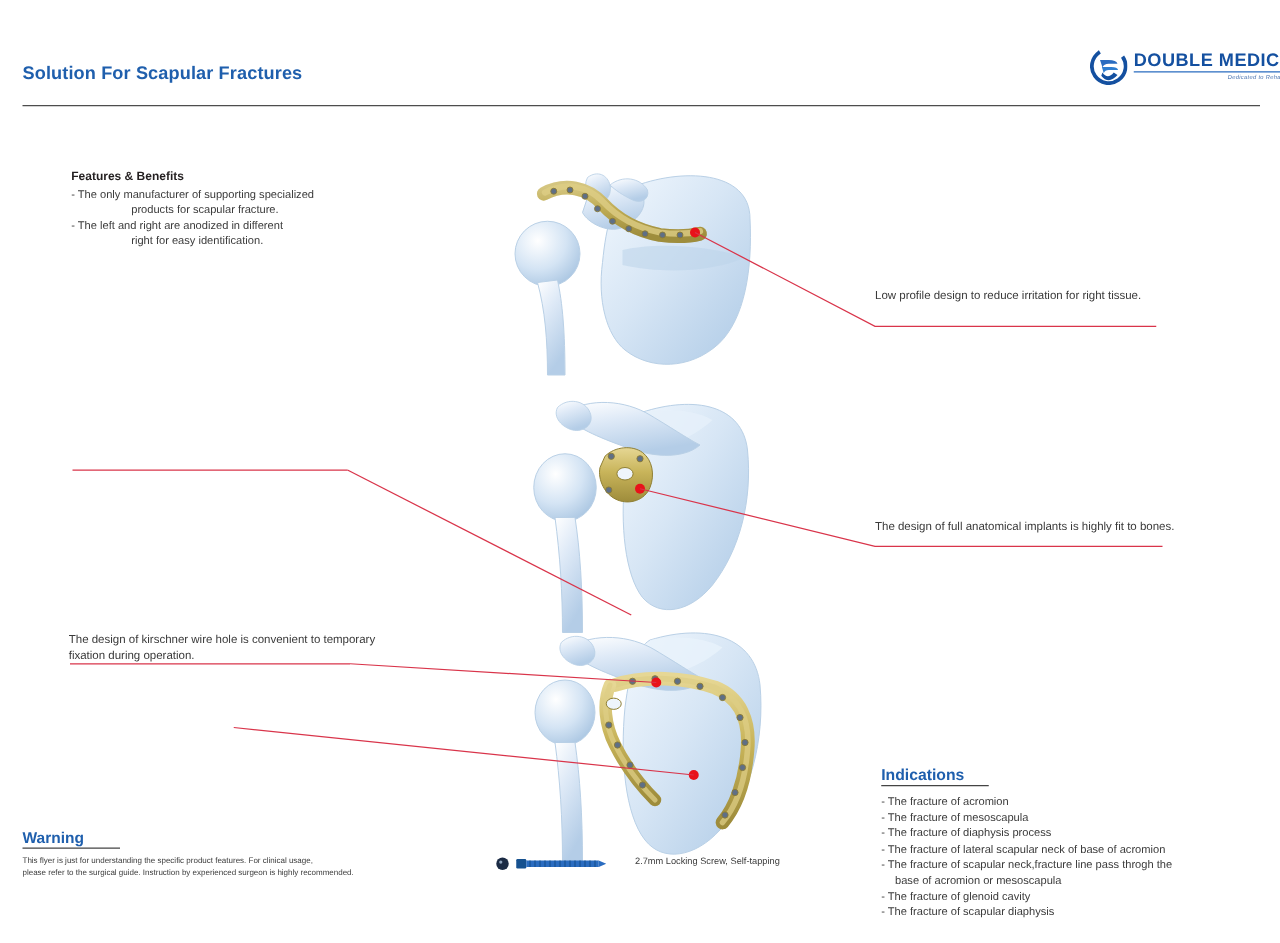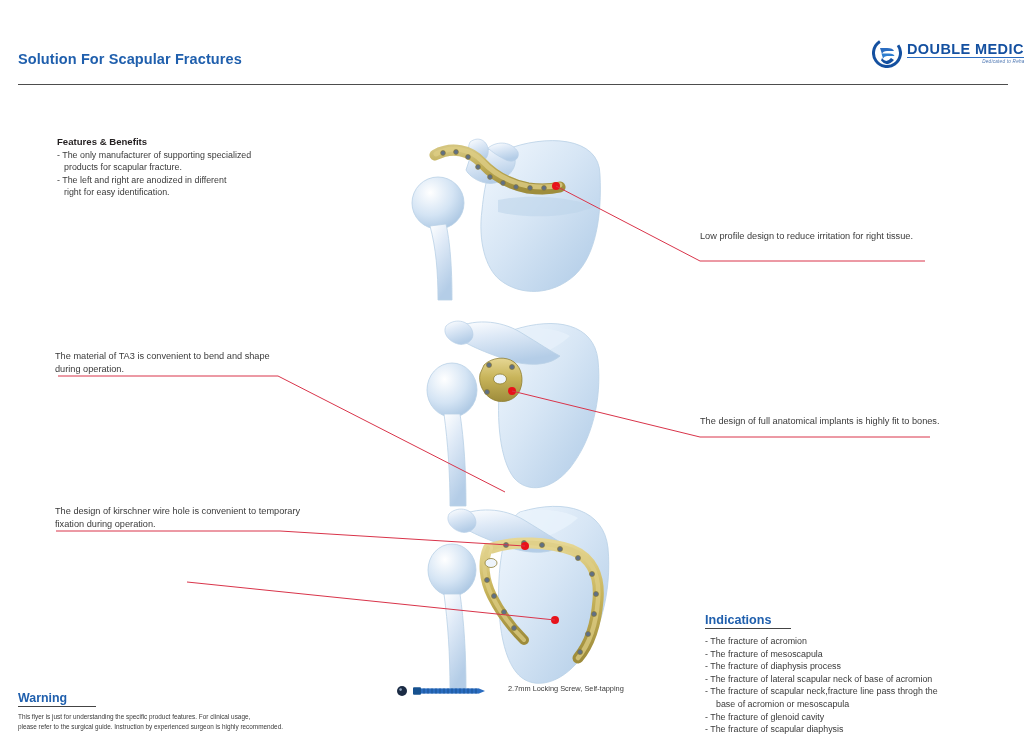--- a/index.html
+++ b/index.html
@@ -64,21 +64,21 @@
   
   .txt-block { position: absolute; }
   .blk-title {
     font-size: 9.6px; font-weight: bold; color: #231f20;
     margin-bottom: 2px; white-space: nowrap;
   }
   .blk-line {
     font-size: 8.9px; color: #3a3a3a; line-height: 12.3px;
     white-space: nowrap;
   }
-  .blk-line.indent { padding-left: 7px; }
+  .blk-line.indent { padding-left: 7px; margin-left: 41px; }
 
   
   #features { left: 57px; top: 136px; }
 
   
   .callout-text {
     position: absolute;
     font-size: 9.2px; color: #3a3a3a; line-height: 13px;
   }
   #callout1-text { left: 700px; top: 230px; width: 235px; }
@@ -95,21 +95,21 @@
   #ind-rule {
     width: 86px; height: 0; border-top: 1.1px solid #444;
     margin: 1px 0 6px 0;
   }
   .ind-line {
     font-size: 8.9px; color: #3a3a3a; line-height: 12.6px; white-space: nowrap;
   }
   .ind-line.cont { padding-left: 11px; }
 
   
-  #warning { left: 18px; top: 691px; }
+  #warning { left: 18px; top: 663px; }
   #warn-title {
     font-size: 12.4px; font-weight: bold; color: #1f5fad; white-space: nowrap;
   }
   #warn-rule {
     width: 78px; height: 0; border-top: 1.1px solid #444;
     margin: 1px 0 5px 0;
   }
   .warn-line {
     font-size: 6.4px; color: #3a3a3a; line-height: 9.6px; white-space: nowrap;
   }
@@ -298,21 +298,20 @@
 
   <div class="txt-block" id="features">
     <div class="blk-title">Features &amp; Benefits</div>
     <div class="blk-line">- The only manufacturer of supporting specialized</div>
     <div class="blk-line indent">products for scapular fracture.</div>
     <div class="blk-line">- The left and right are anodized in different</div>
     <div class="blk-line indent">right for easy identification.</div>
   </div>
 
   <div class="callout-text" id="callout1-text">Low profile design to reduce irritation for  right tissue.</div>
-  <div class="callout-text" id="callout2-text">The material of TA3 is convenient to bend and shape during operation.</div>
   <div class="callout-text" id="callout3-text">The design of full anatomical implants is highly fit to bones.</div>
   <div class="callout-text" id="callout4-text">The design of kirschner wire hole is convenient to temporary fixation during operation.</div>
 
   <div class="txt-block" id="indications">
     <div id="ind-title">Indications</div>
     <div id="ind-rule"></div>
     <div class="ind-line">- The fracture of acromion</div>
     <div class="ind-line">- The fracture of mesoscapula</div>
     <div class="ind-line">- The fracture of diaphysis process</div>
     <div class="ind-line">- The fracture of lateral scapular neck of base of acromion</div>

